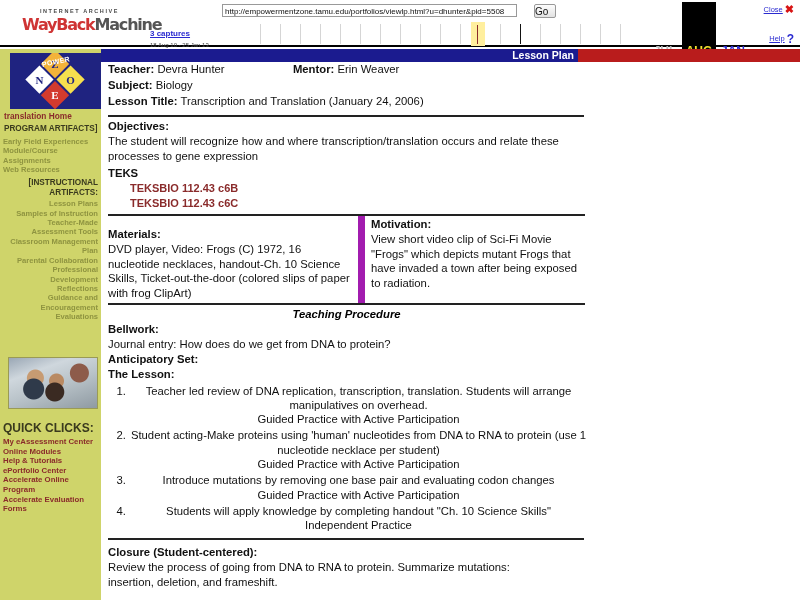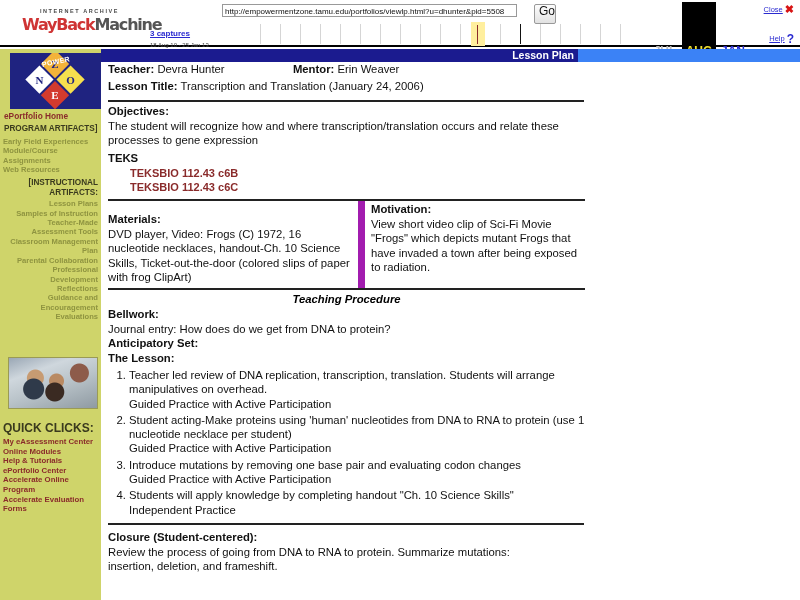--- a/index.html
+++ b/index.html
@@ -35,23 +35,23 @@
   .wb-captures .range { color:#444; font-size:6px; margin-top:2px; }
 
   .wb-urlbox {
     position:absolute; left:222px; top:4px; width:295px; height:13px;
     border:1px solid #999; background:#fff; box-sizing:border-box;
     font-size:8px; color:#111; padding:1px 2px; line-height:11px;
     overflow:hidden; white-space:nowrap;
     font-family:"Liberation Sans", sans-serif;
   }
   .wb-go {
-    position:absolute; left:534px; top:4px; width:22px; height:20px;
+    position:absolute; left:534px; top:4px; width:22px; height:14px;
     border:1px solid #999; background:linear-gradient(#fdfdfd,#e2e2e2);
-    font-size:12px; text-align:right; line-height:13px; color:#111;
+    font-size:10px; text-align:left; line-height:13px; color:#111;
     box-sizing:border-box; border-radius:2px;
   }
 
   
   .wb-timeline { position:absolute; left:258px; top:22px; width:375px; height:24px; }
   .tick { position:absolute; top:2px; width:1px; height:20px; background:#d5d5d5; }
   .tick.dark { background:#111; width:1px; }
   .tick-hl {
     position:absolute; top:0px; width:14px; height:24px; background:#ffef9e;
   }
@@ -76,21 +76,21 @@
   .wb-close a { color:#2a2ad0; text-decoration:underline; }
   .wb-close .x { color:#d81414; font-weight:bold; font-size:11px; margin-left:2px; vertical-align:-1px; }
   .wb-help { position:absolute; right:6px; top:32px; font-size:7.5px; }
   .wb-help a { color:#2a2ad0; text-decoration:underline; }
   .wb-help .q { color:#2a2ad0; font-weight:bold; font-size:12px; margin-left:2px; vertical-align:-2px; }
 
   
   .site { position:absolute; left:0; top:49px; width:800px; height:551px; background:#fff; }
 
   
-  .topstrip { position:absolute; left:0; top:0; width:800px; height:13px; background:#3b82f6; }
+  .topstrip { position:absolute; left:0; top:0; width:800px; height:13px; background:#b91c1c; }
   .topstrip .navy { position:absolute; left:0; top:0; width:578px; height:13px; background:#1b1b8f; }
   .topstrip .ttl {
     position:absolute; left:0; top:0; width:574px; height:13px; line-height:13px;
     text-align:right; color:#ffffff; font-size:10.5px; font-weight:bold;
     font-family:"Liberation Sans", sans-serif;
   }
 
   
   .leftcol { position:absolute; left:0; top:0; width:101px; height:551px; background:#cfd46a; }
   .logo-box { position:absolute; left:10px; top:4px; width:91px; height:56px; background:#1f2380; overflow:hidden; }
@@ -155,21 +155,21 @@
 
   .teks-item { color:#8a2b2b; font-weight:bold; font-size:11px; line-height:14.5px; margin-left:22px; }
 
   
   .twocol { display:flex; width:477px; border-top:2px solid #222; border-bottom:2px solid #222; }
   .tc-l { width:257px; padding:11px 6px 3px 0; box-sizing:border-box; border-right:7px solid #a21caf; }
   .tc-r { width:220px; padding:1px 2px 3px 6px; box-sizing:border-box; }
 
   .procedure-title { text-align:center; font-weight:bold; font-size:11.3px; padding:3px 0 2px 0; width:477px;font-style:italic; }
 
-  ol.steps { margin:2px 0 0 0; padding:0 0 0 21px; }
+  ol.steps { margin:2px 0 0 0; padding:0 0 0 21px;text-align:center; }
   ol.steps > li { font-size:11.3px; line-height:14.3px; margin-bottom:2px; color:#111; }
   ol.steps > li .sub { display:block; }
 
   .closure { padding-top:3px; }
 </style>
 </head>
 <body>
 
 <div id="page">
 
@@ -257,21 +257,21 @@
           <div class="dcell dc4"></div>
           <div class="dletter dl1">Z</div>
           <div class="dletter dl2">O</div>
           <div class="dletter dl3">N</div>
           <div class="dletter dl4">E</div>
         </div>
         <div class="powerword">POWER</div>
       </div>
 
       <div class="nav">
-        <div class="nav-item home">ePortfolio Home</div>
+        <div class="nav-item home">translation Home</div>
         <div class="nav-item hdr">PROGRAM ARTIFACTS]</div>
         <div class="nav-item left">Early Field Experiences</div>
         <div class="nav-item left">Module/Course Assignments</div>
         <div class="nav-item left">Web Resources</div>
         <div class="nav-item hdr2">[INSTRUCTIONAL ARTIFACTS:</div>
         <div class="nav-item right">Lesson Plans</div>
         <div class="nav-item right">Samples of Instruction</div>
         <div class="nav-item right">Teacher-Made Assessment Tools</div>
         <div class="nav-item right">Classroom Management Plan</div>
         <div class="nav-item right">Parental Collaboration</div>
@@ -300,20 +300,24 @@
       <div class="mwrap">
 
         <div class="fld">
           <b>Teacher:</b>
           <span>Devra Hunter</span>
           <span style="display:inline-block;width:62px"></span>
           <b>Mentor:</b>
           <span>Erin Weaver</span>
         </div>
 
+        <div class="fld">
+          <b>Subject:</b>
+          <span>Biology</span>
+        </div>
 
         <div class="fld lesson-title">
           <b>Lesson Title:</b>
           <span>Transcription and Translation (January 24, 2006)</span>
         </div>
 
         <div class="hr"></div>
 
         <div class="sect-h">Objectives:</div>
         <div class="sect-p">The student will recognize how and where transcription/translation occurs and relate these processes to gene expression</div>

